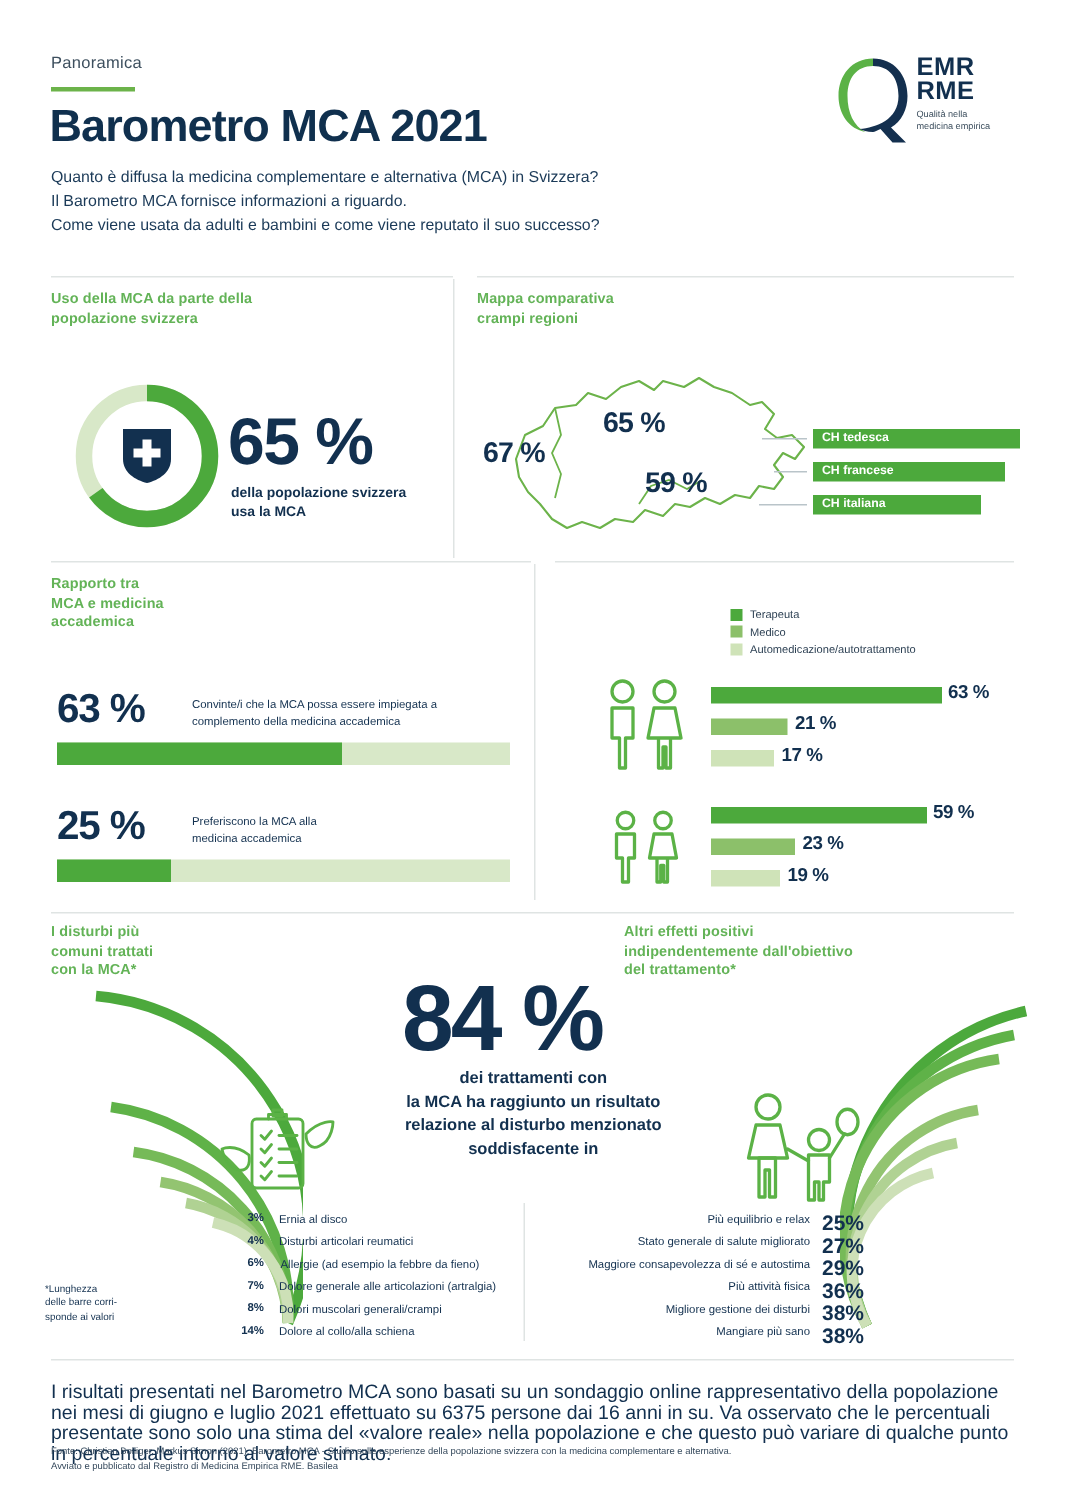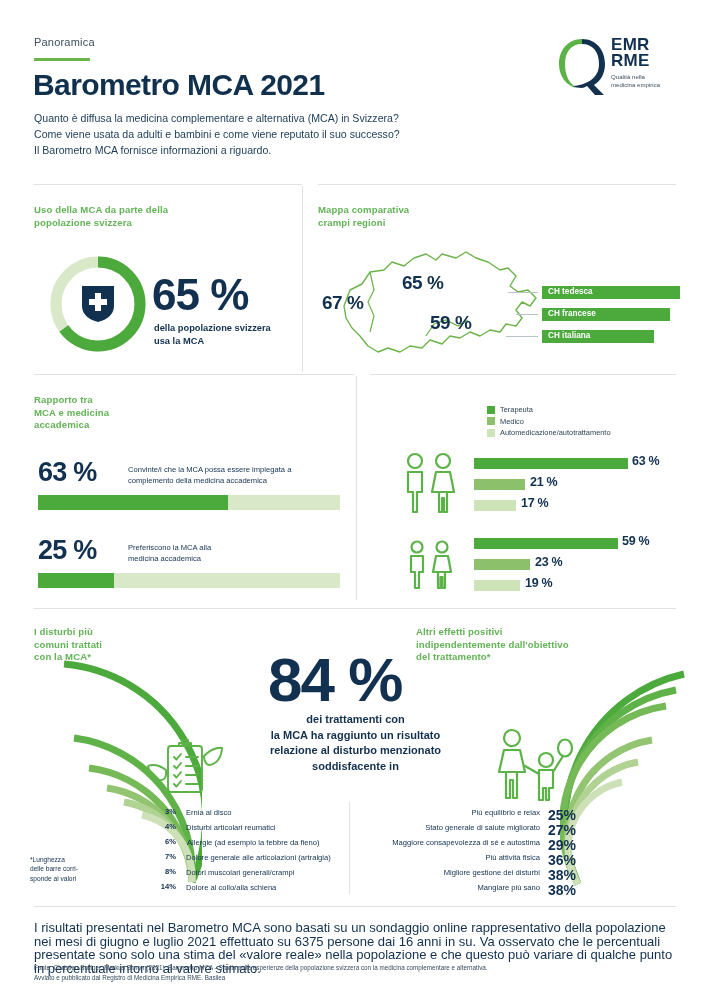--- a/index.html
+++ b/index.html
@@ -22,21 +22,21 @@
   .logo{ position:absolute; right:34px; top:36px; width:120px; height:62px; }
   .logo svg{ display:block; }
   .logo-txt{ position:absolute; left:55px; top:1px; }
   .logo-emr{ font-size:17px; font-weight:bold; line-height:16px; color:#12304f; letter-spacing:.3px;}
   .logo-sub{ font-size:6.1px; line-height:8px; color:#3d4f5e; margin-top:4px;}
 
   
   .hr{ position:absolute; height:1px; background:#dfe4e3; }
   .vr{ position:absolute; width:1px; background:#dfe4e3; }
 
-  .sec-h{ position:absolute; font-size:9.6px; font-weight:bold; line-height:12.5px; color:#63b357; letter-spacing:.1px;margin-top:10px;}
+  .sec-h{ position:absolute; font-size:9.6px; font-weight:bold; line-height:12.5px; color:#63b357; letter-spacing:.1px;}
   .sec-h.right{ }
 
   
   .donut-wrap{ position:absolute; left:46px; top:252px; width:104px; height:104px;}
   .shield{ position:absolute; left:50%; top:50%; transform:translate(-50%,-50%); }
   .big65{ position:absolute; left:152px; top:270px; font-size:44px; font-weight:bold; letter-spacing:-1px; color:#12304f; }
   .cap65{ position:absolute; left:154px; top:322px; font-size:9.3px; font-weight:bold; line-height:13px; color:#12304f;}
 
   
   .mapbox{ position:absolute; left:330px; top:240px; width:240px; height:125px; }
@@ -76,22 +76,22 @@
 </head>
 <body>
 
 <div class="page">
 
   <div class="kicker">Panoramica</div>
   <div class="kicker-rule"></div>
   <div class="title">Barometro MCA 2021</div>
   <div class="subtitle">
     <div>Quanto è diffusa la medicina complementare e alternativa (MCA) in Svizzera?</div>
+    <div>Il Barometro MCA fornisce informazioni a riguardo.</div>
     <div>Come viene usata da adulti e bambini e come viene reputato il suo successo?</div>
-    <div>Il Barometro MCA fornisce informazioni a riguardo.</div>
   </div>
 
   <div class="logo">
     <svg width="52" height="60" viewBox="0 0 52 60">
       <path d="M26 3 C12 3 3 14 3 28 C3 40 10 50 21 52 C13 48 9 39 9 28 C9 16 15 8 26 8 Z" fill="#5bb246"></path>
       <path d="M26 3 C40 3 49 14 49 28 C49 37 45 45 38 49 L48 59 L39 59 L31 50 C29 51 27 52 26 52 C22 52 19 51 17 50 C28 49 43 44 43 28 C43 16 37 8 26 8 Z" fill="#14304f"></path>
       <path d="M26 3 C38 3 43 16 43 28 C43 42 33 50 26 52 C18 50 9 41 9 28 C9 15 15 3 26 3 Z" fill="none"></path>
     </svg>
     <div class="logo-txt">
       <div class="logo-emr">EMR</div>

